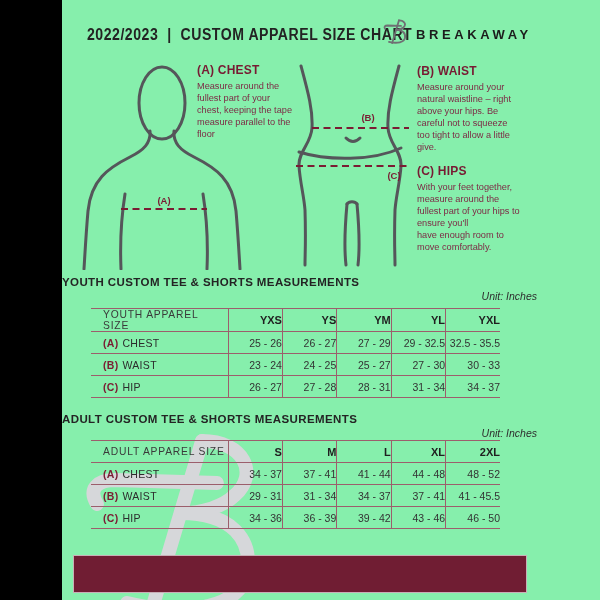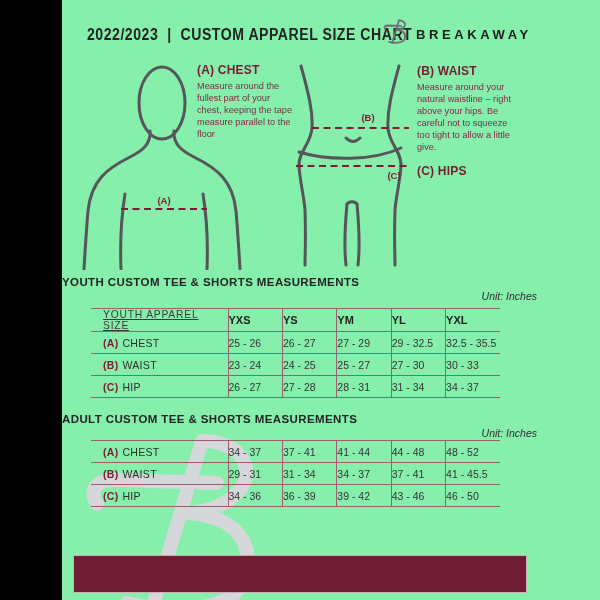--- a/index.html
+++ b/index.html
@@ -36,27 +36,27 @@
     font-size:11.5px;letter-spacing:.4px;color:#242424;
   }
   .unit-line{
     position:absolute;left:0;width:475px;text-align:right;font-style:italic;
     font-size:10.5px;color:#2e2e2e;
   }
 
   .size-table{position:absolute;left:29px;width:409px;border-collapse:collapse;table-layout:fixed;}
   .size-table td{
     border-top:1.5px solid #9c5e6c;height:21px;font-size:10.5px;color:#333;
-    text-align:left;padding:0;overflow:hidden;
+    text-align:right;padding:0;overflow:hidden;
   }
   .size-table tr:last-child td{border-bottom:1.5px solid #9c5e6c;}
   .size-table td + td{border-left:1.5px solid #9c5e6c;}
   .size-table td.label-cell{text-align:left;padding-left:12px;letter-spacing:.3px;}
   .head-row td{font-weight:bold;font-size:11px;color:#1f1f1f;}
-  .head-row td.label-cell{font-weight:normal;font-size:10.3px;letter-spacing:.8px;color:#3a3a3a;text-decoration:underline;}
+  .head-row td.label-cell{font-weight:normal;font-size:10.3px;letter-spacing:.8px;color:#3a3a3a;}
   .pfx{color:#7a1c33;font-weight:bold;}
   .row-label{color:#2c2c2c;margin-left:4px;}
 
   .watermark{position:absolute;left:20px;top:426px;}
   .wm-stroke{stroke:#d6d7da;stroke-width:2.3;fill:none;stroke-linecap:round;stroke-linejoin:round;}
 
   .footer-bar{
     position:absolute;left:11px;top:555px;width:452px;height:36px;
     background:#701d33;border:1px solid #c9aeb6;
   }
@@ -99,20 +99,22 @@
     <line class="dash" x1="29" y1="70" x2="126" y2="70"></line>
     <text class="marker" x="85" y="63" text-anchor="middle">(B)</text>
     <line class="dash" x1="13" y1="108" x2="124" y2="108"></line>
     <text class="marker" x="111" y="121" text-anchor="middle">(C)</text>
   </svg>
 
   <div class="guide-heading" style="left:355px;top:64px">(B) WAIST</div>
   <div class="guide-body" style="left:355px;top:82px;width:104px">Measure around your natural waistline – right above your hips. Be careful not to squeeze too tight to allow a little give.</div>
 
   <div class="guide-heading" style="left:355px;top:164px">(C) HIPS</div>
+  <div class="guide-body" style="left:355px;top:182px;width:108px">With your feet together, measure around the fullest part of your hips to ensure you'll
+have enough room to move comfortably.</div>
 
   <div class="section-title" style="top:276px">YOUTH CUSTOM TEE &amp; SHORTS MEASUREMENTS</div>
   <div class="unit-line" style="top:290px">Unit: Inches</div>
 
   <table class="size-table" style="top:308px">
     <colgroup>
         <col style="width:137px">
         <col style="width:54.4px">
         <col style="width:54.4px">
         <col style="width:54.4px">
@@ -168,20 +170,28 @@
   <table class="size-table" style="top:440px">
     <colgroup>
         <col style="width:137px">
         <col style="width:54.4px">
         <col style="width:54.4px">
         <col style="width:54.4px">
         <col style="width:54.4px">
         <col style="width:54.4px">
       </colgroup>
     <tbody>
+        <tr class="head-row">
+      <td class="label-cell">ADULT APPAREL SIZE</td>
+      <td>S</td>
+      <td>M</td>
+      <td>L</td>
+      <td>XL</td>
+      <td>2XL</td>
+    </tr>
     <tr>
       <td class="label-cell"><span class="pfx">(A)</span><span class="row-label">CHEST</span></td>
       <td>34 - 37</td>
       <td>37 - 41</td>
       <td>41 - 44</td>
       <td>44 - 48</td>
       <td>48 - 52</td>
     </tr>
     <tr>
       <td class="label-cell"><span class="pfx">(B)</span><span class="row-label">WAIST</span></td>

